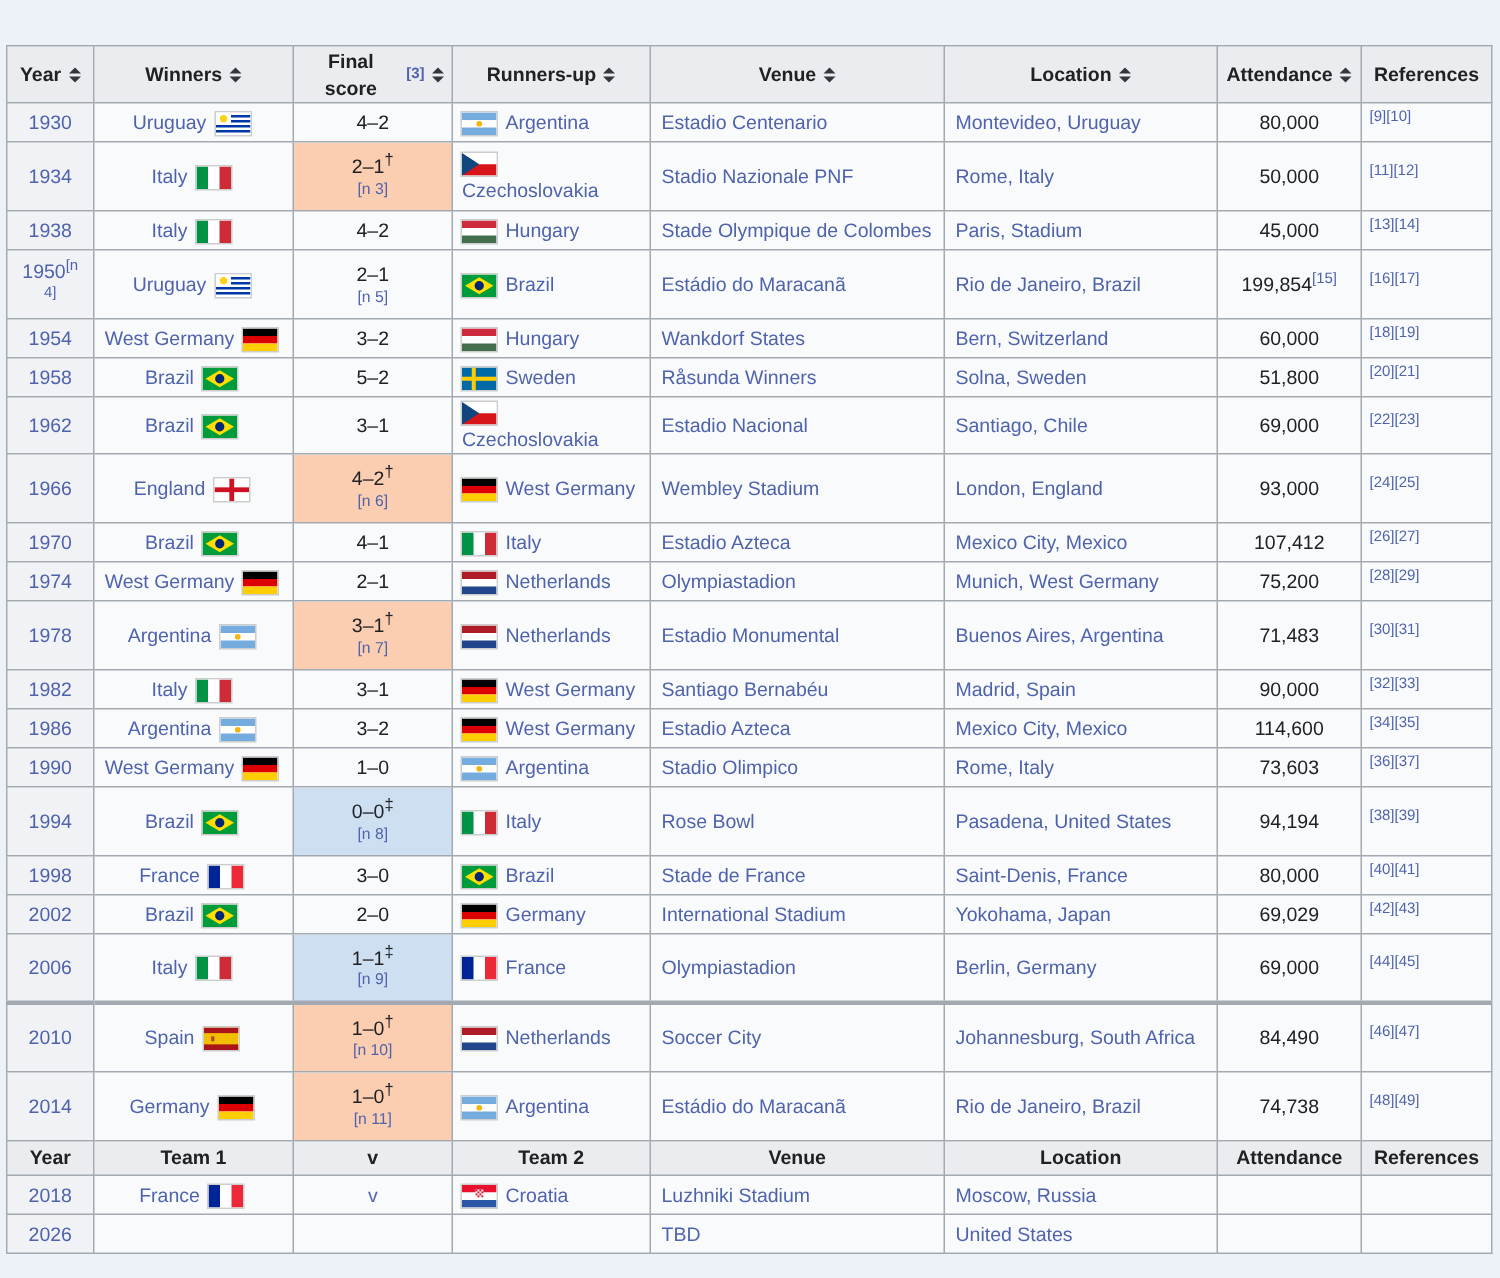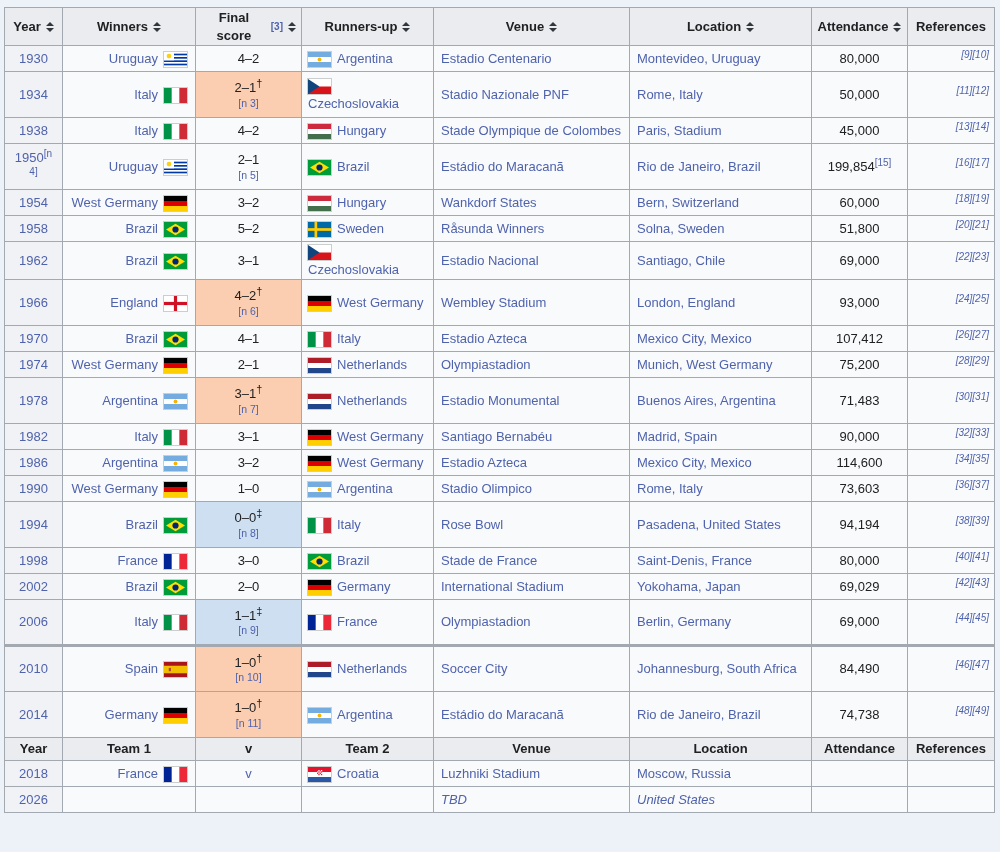--- a/index.html
+++ b/index.html
@@ -8,50 +8,50 @@
   }
   html,body{margin:0;padding:0;}
   body{
     background:var(--page-bg); color:var(--text);
     font-family:"Liberation Sans","DejaVu Sans",sans-serif; font-size:13px;
     width:1000px; height:852px; overflow:hidden;
   }
   .page{padding:7px 4px 5px 4px;}
   table{
     border-collapse:collapse; table-layout:fixed; width:852px;
-    background:var(--cell-bg); border:1px solid var(--border);
+    background:var(--cell-bg); border:1px solid var(--border);margin-top:23px;
   }
   th,td{border:1px solid var(--border); padding:1px 5px; vertical-align:middle; line-height:1.35; overflow:hidden;}
   th{background:var(--head-bg); font-weight:bold; text-align:center;}
   a{color:var(--link); text-decoration:none; cursor:pointer;}
   sup{font-size:10px; line-height:0;}
   sup a, a sup{color:var(--link);}
   
   .th-wrap{display:inline-flex; align-items:center; justify-content:center; gap:4px;}
   .sort-icon{display:inline-flex; flex-direction:column; gap:2px; margin-left:1px;}
   .sort-icon i{display:block; width:0; height:0; border-left:4px solid transparent; border-right:4px solid transparent;}
   .sort-icon .up{border-bottom:4.5px solid #33363a;}
   .sort-icon .down{border-top:4.5px solid #33363a;}
   
   .row-s{height:26px;} .row-l{height:46px;}
   .head-row{height:24px;} .title-row{height:23px;} .up-head{height:23px;} .up-row{height:26px;}
   .section-break th,.section-break td{border-top:3px solid var(--border);}
   .title-row th{border-top:2px solid var(--border);}
   
   .year-cell{background:var(--year-bg); font-weight:normal; text-align:center;}
-  .winner-cell{text-align:right; padding-right:8px;}
+  .winner-cell{text-align:center; padding-right:8px;}
   .runner-cell{text-align:left; padding-left:6px;}
   .score-cell{text-align:center;}
   .score-cell.aet{background:var(--aet);}
   .score-cell.pen{background:var(--pen);}
   .score-mark{color:var(--text); font-size:11px; vertical-align:super; line-height:0;}
   .score-note{font-size:10.5px; margin-top:-1px;}
   .venue-cell,.location-cell{text-align:left; padding-left:7px;}
-  .att-cell{text-align:center;} .ref-cell{text-align:right;font-style:italic;}
-  .italic{font-style:italic;}
+  .att-cell{text-align:center;} .ref-cell{text-align:left;}
+  .italic{}
   
   .flag{display:inline-block; width:23px; height:15px; box-shadow:0 0 0 1px rgba(0,0,0,.18); vertical-align:middle; background:#fff;}
   .flag svg{display:block; width:100%; height:100%;}
   .winner-cell .flag{margin-left:6px;}
   .runner-cell .flag{margin-right:6px;}
 </style>
 </head>
 <body>
 
 <div class="page">

